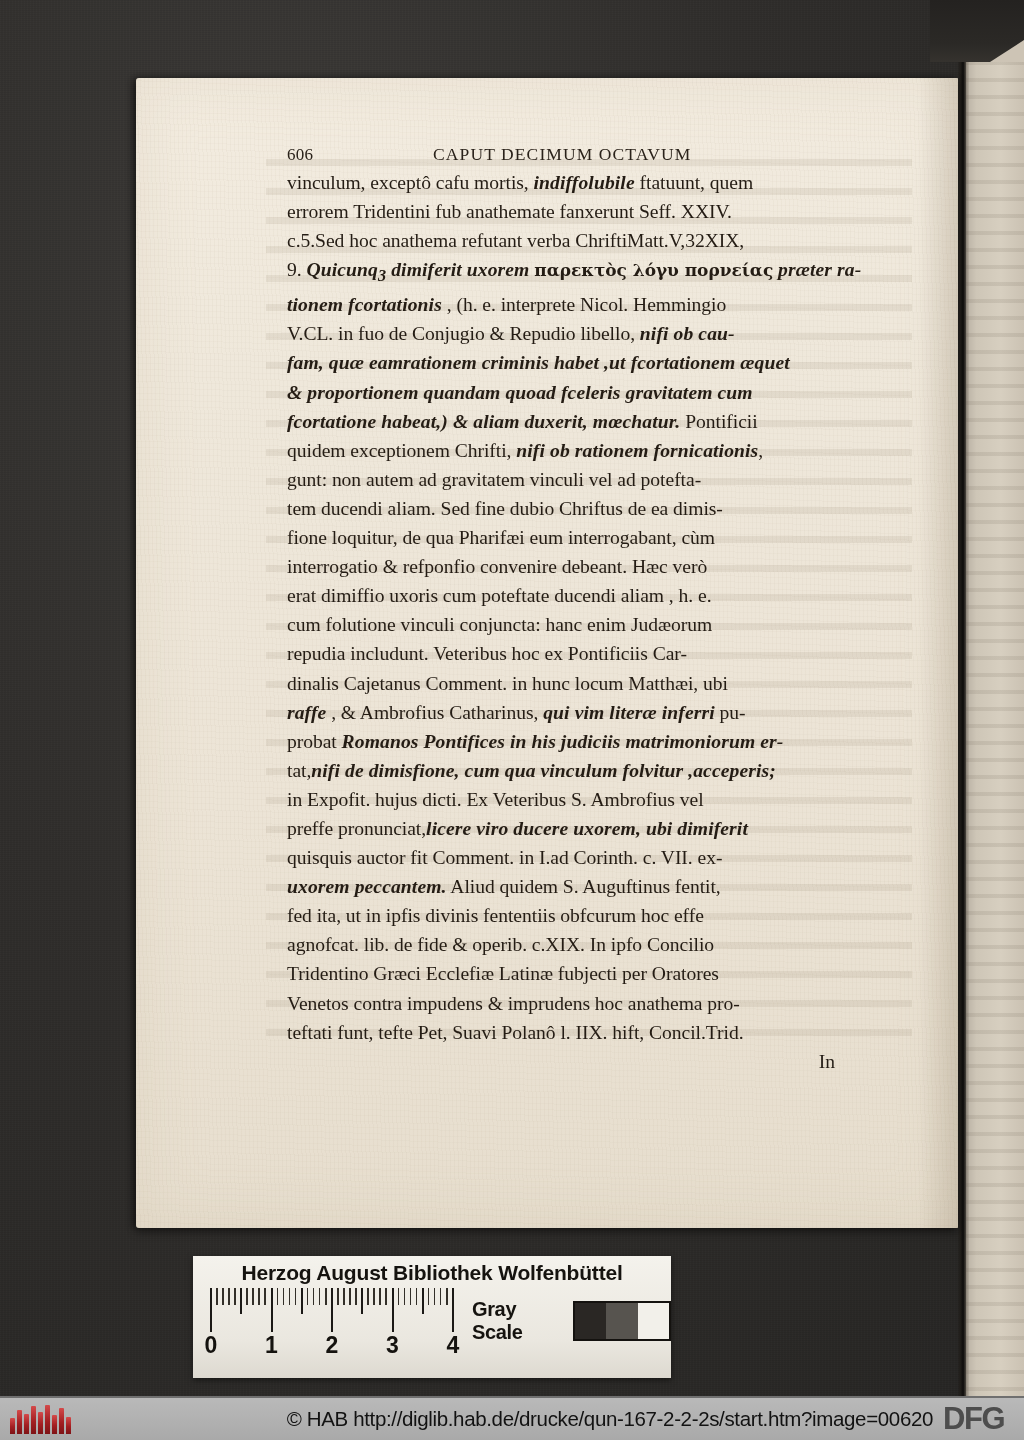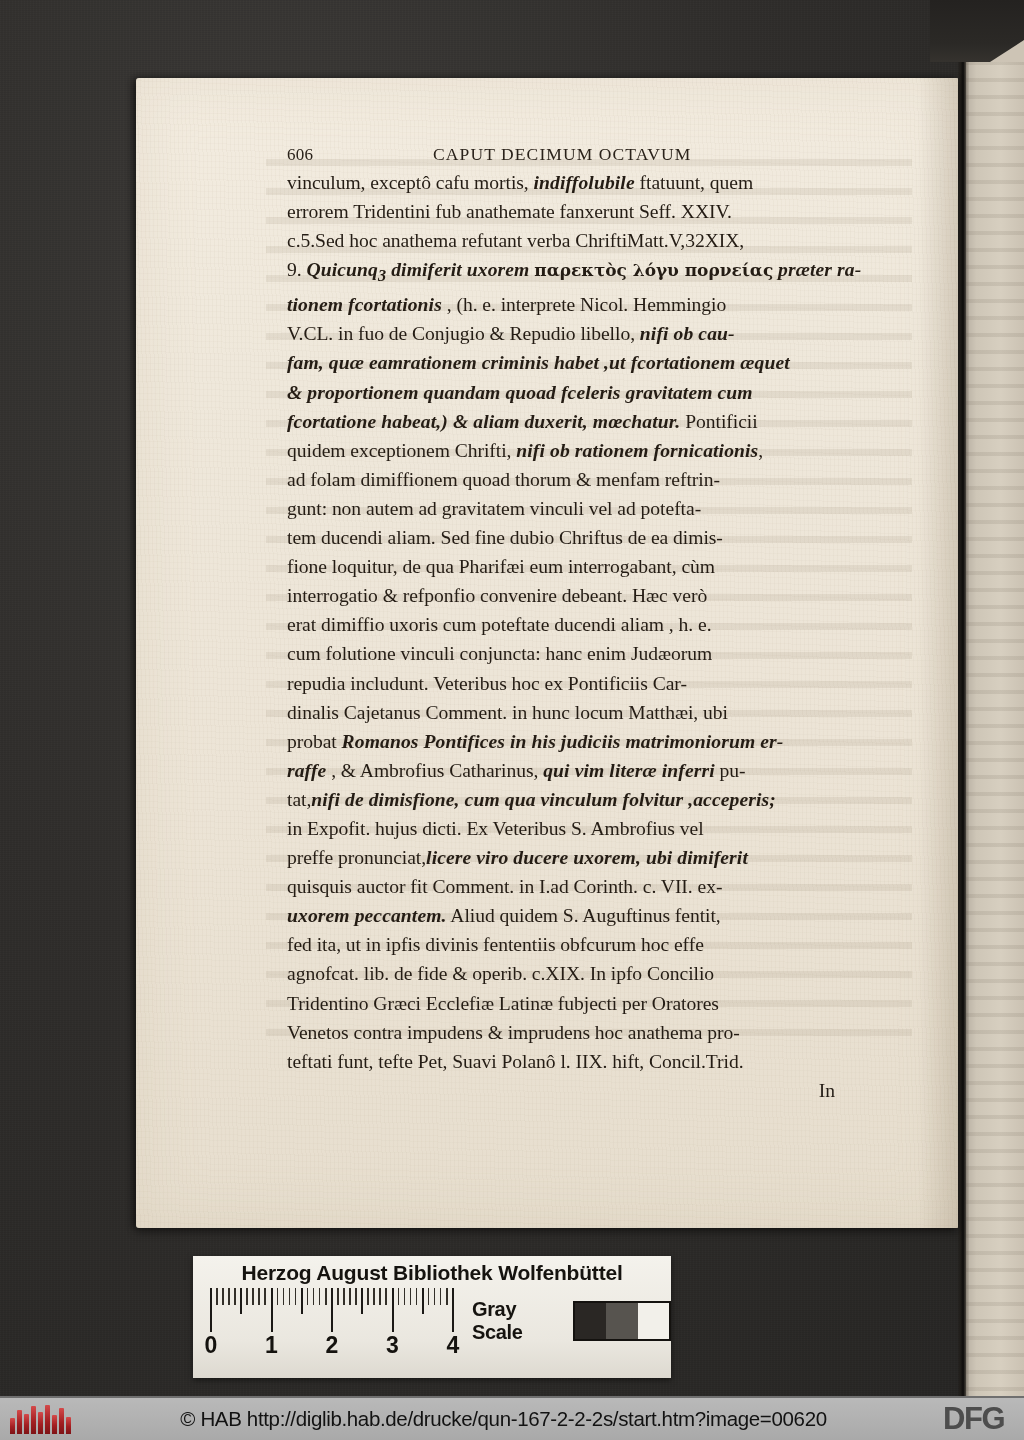--- a/index.html
+++ b/index.html
@@ -209,21 +209,21 @@
     width: 64px; height: 30px;
     margin-left: 10px;
     display: flex; align-items: flex-end; gap: 2px;
   }
   .hab-logo i {
     display: block; width: 5px;
     background: linear-gradient(180deg,#d44a4a 0%, #a31f22 55%, #7e1316 100%);
     border-radius: 1px 1px 0 0;
   }
   .footer-url {
-    flex: 1; text-align: center;
+    flex: 1; text-align: right;
     font-family: "Liberation Sans", sans-serif;
     font-size: 20.5px;
     color: #121212;
     letter-spacing: -.35px;
     padding-right: 10px;
   }
   .dfg-logo {
     font-family: "Liberation Sans", sans-serif;
     font-weight: bold;
     font-size: 31px;
@@ -261,31 +261,30 @@
         <div class="body-line">vinculum, exceptô cafu mortis, <span class="it">indiffolubile</span> ftatuunt, quem</div>
         <div class="body-line">errorem Tridentini fub anathemate fanxerunt Seff. XXIV.</div>
         <div class="body-line">c.5.Sed hoc anathema refutant verba ChriftiMatt.V,32XIX,</div>
         <div class="body-line">9. <span class="it">Quicunq<sub>3</sub> dimiferit uxorem</span> <span class="gk">παρεκτὸς λόγυ πορνείας</span> <span class="it">præter ra-</span></div>
         <div class="body-line"><span class="it">tionem fcortationis</span> , (h. e. interprete Nicol. Hemmingio</div>
         <div class="body-line">V.CL. in fuo de Conjugio &amp; Repudio libello, <span class="it">nifi ob cau-</span></div>
         <div class="body-line"><span class="it">fam, quæ eamrationem criminis habet ,ut fcortationem æquet</span></div>
         <div class="body-line"><span class="it">&amp; proportionem quandam quoad fceleris gravitatem cum</span></div>
         <div class="body-line"><span class="it">fcortatione habeat,) &amp; aliam duxerit, mœchatur.</span>  Pontificii</div>
         <div class="body-line">quidem exceptionem Chrifti, <span class="it">nifi ob rationem fornicationis</span>,</div>
-        <div class="body-line">ad folam dimiffionem quoad thorum &amp; menfam reftrin-</div>
         <div class="body-line">gunt: non autem ad gravitatem vinculi vel ad potefta-</div>
         <div class="body-line">tem ducendi aliam.   Sed fine dubio Chriftus de ea dimis-</div>
         <div class="body-line">fione loquitur, de qua Pharifæi eum interrogabant, cùm</div>
         <div class="body-line">interrogatio &amp; refponfio convenire debeant.  Hæc verò</div>
         <div class="body-line">erat dimiffio uxoris cum poteftate ducendi aliam , h. e.</div>
         <div class="body-line">cum folutione vinculi conjuncta: hanc enim Judæorum</div>
         <div class="body-line">repudia includunt.   Veteribus hoc ex Pontificiis Car-</div>
         <div class="body-line">dinalis Cajetanus Comment. in hunc locum Matthæi, ubi</div>
+        <div class="body-line"><span class="it">raffe</span> , &amp; Ambrofius Catharinus, <span class="it">qui vim literæ inferri</span> pu-</div>
         <div class="body-line">probat <span class="it">Romanos Pontifices in his judiciis matrimoniorum er-</span></div>
-        <div class="body-line"><span class="it">raffe</span> , &amp; Ambrofius Catharinus, <span class="it">qui vim literæ inferri</span> pu-</div>
         <div class="body-line">tat,<span class="it">nifi de dimisfione, cum qua vinculum folvitur ,acceperis;</span></div>
         <div class="body-line">in Expofit. hujus dicti.  Ex Veteribus S. Ambrofius vel</div>
         <div class="body-line">preffe pronunciat,<span class="it">licere viro ducere uxorem, ubi dimiferit</span></div>
         <div class="body-line">quisquis auctor fit Comment. in I.ad Corinth. c. VII. ex-</div>
         <div class="body-line"><span class="it">uxorem peccantem.</span>    Aliud quidem S. Auguftinus fentit,</div>
         <div class="body-line">fed ita, ut in ipfis divinis fententiis obfcurum hoc effe</div>
         <div class="body-line">agnofcat. lib. de fide &amp; operib. c.XIX.  In ipfo Concilio</div>
         <div class="body-line">Tridentino Græci Ecclefiæ Latinæ fubjecti per Oratores</div>
         <div class="body-line">Venetos contra impudens &amp; imprudens hoc anathema pro-</div>
         <div class="body-line">teftati funt, tefte Pet, Suavi Polanô l. IIX. hift, Concil.Trid.</div>

